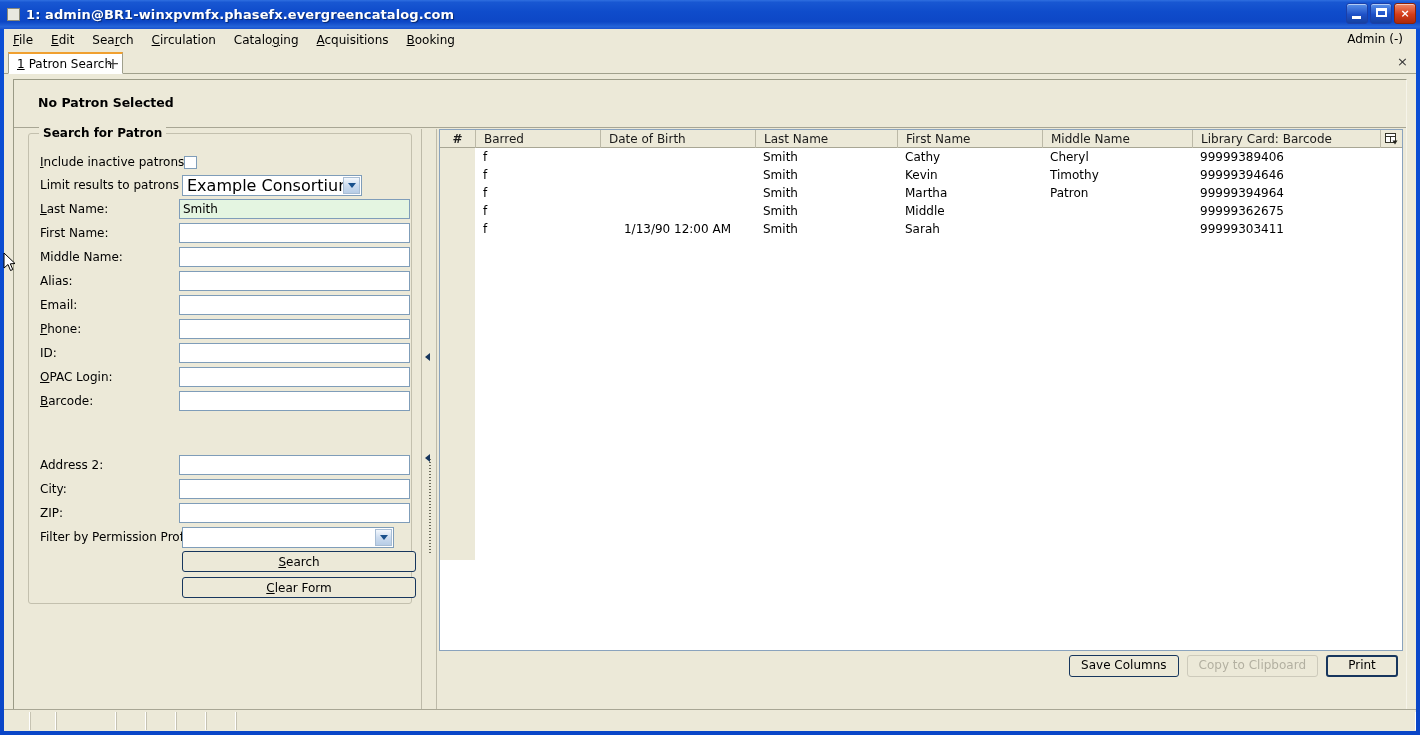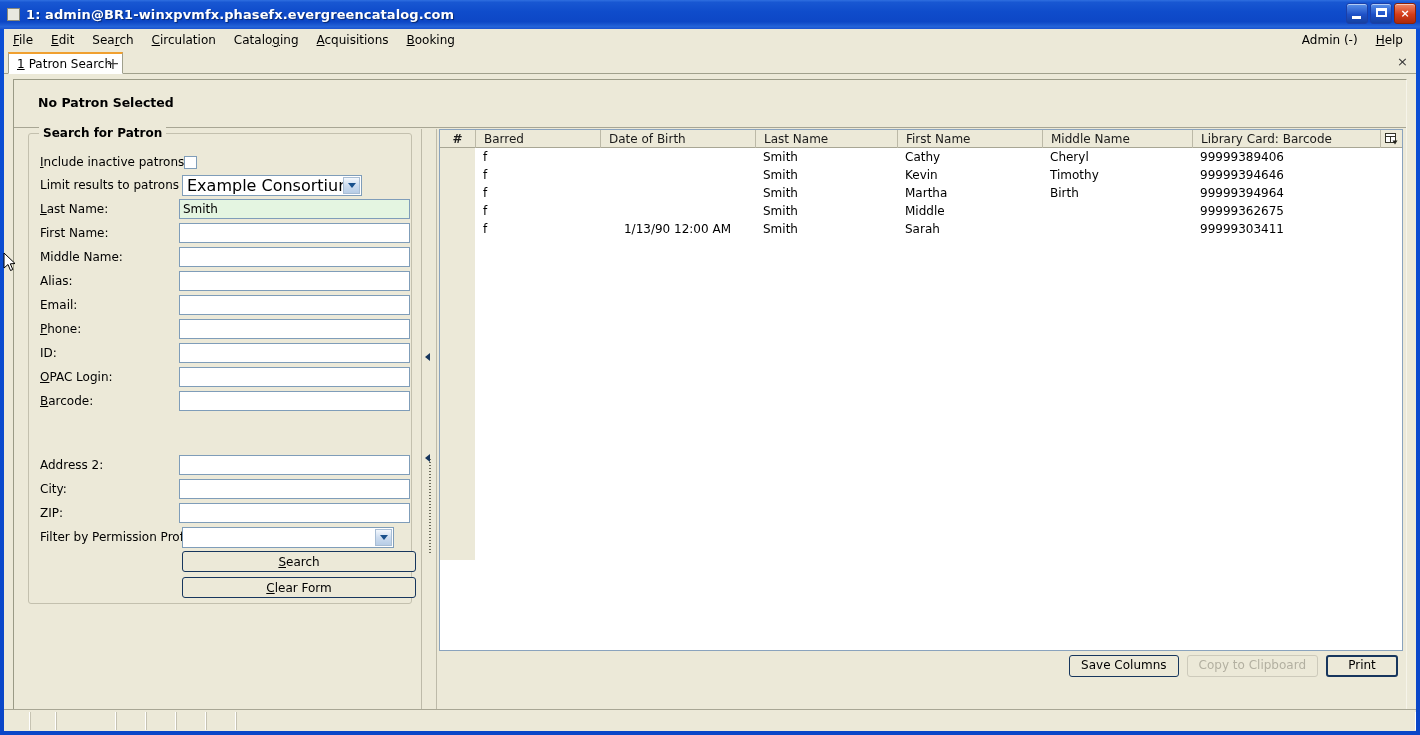--- a/index.html
+++ b/index.html
@@ -90,21 +90,21 @@
   }
   .menu-item {
     padding: 3px 9px 3px 9px;
     font-size: 12px;
     color: #000;
     white-space: nowrap;
     cursor: default;
   }
   #menubar-right {
     position: absolute; right: 4px; top: 0;
-    display: flex; align-items: center; height: 22px;
+    display: flex; align-items: center; height: 22px; flex-direction: column;
   }
   .ul { text-decoration: underline; }
 
   
   #tabstrip {
     position: absolute; left: 0; top: 22px;
     width: 1412px; height: 23px;
     background: #ece9d8;
     border-bottom: 1px solid #a0a08c;
   }
@@ -585,21 +585,21 @@
                 <div class="gcell" style="width: 145px;">Kevin</div>
                 <div class="gcell" style="width: 150px;">Timothy</div>
                 <div class="gcell" style="width: 190px;">99999394646</div>
               </div>
               <div class="grow">
                 <div class="gcell num" style="width: 35px;">3</div>
                 <div class="gcell" style="width: 125px;">f</div>
                 <div class="gcell dob" style="width: 155px;"></div>
                 <div class="gcell" style="width: 142px;">Smith</div>
                 <div class="gcell" style="width: 145px;">Martha</div>
-                <div class="gcell" style="width: 150px;">Birth</div>
+                <div class="gcell" style="width: 150px;">Patron</div>
                 <div class="gcell" style="width: 190px;">99999394964</div>
               </div>
               <div class="grow">
                 <div class="gcell num" style="width: 35px;">4</div>
                 <div class="gcell" style="width: 125px;">f</div>
                 <div class="gcell dob" style="width: 155px;"></div>
                 <div class="gcell" style="width: 142px;">Smith</div>
                 <div class="gcell" style="width: 145px;">Middle</div>
                 <div class="gcell" style="width: 150px;"></div>
                 <div class="gcell" style="width: 190px;">99999362675</div>

